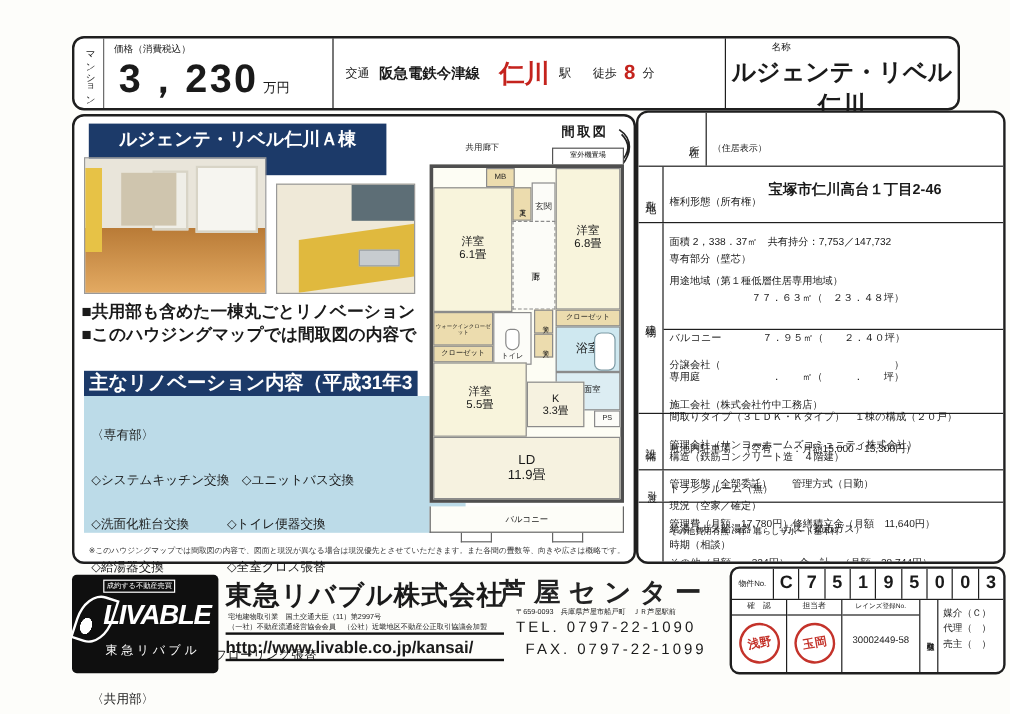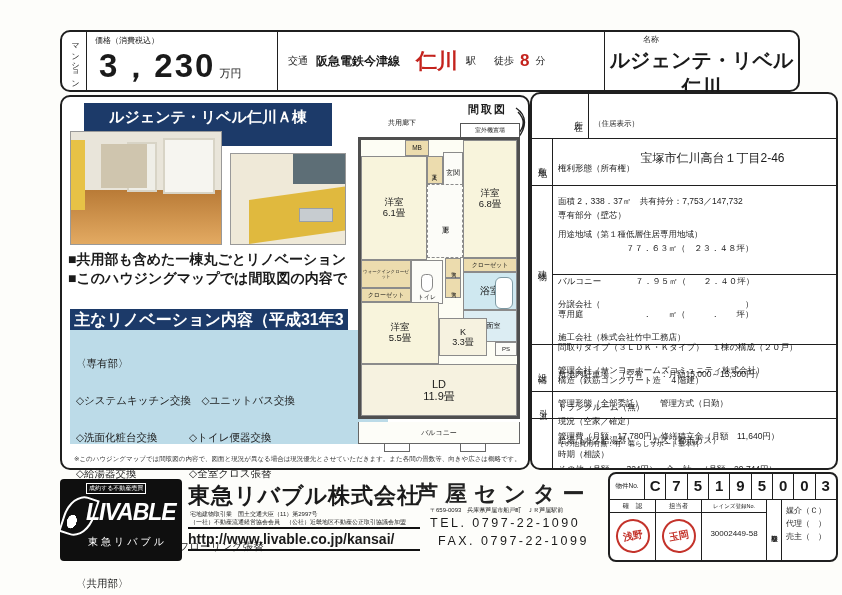--- a/index.html
+++ b/index.html
@@ -53,21 +53,21 @@
     </div>
     <div style="flex:1;border-left:1.5px solid #1f1f1f;position:relative;text-align:center;">
       <div style="position:absolute;left:38px;top:2px;font-size:8px;">名称</div>
       <div style="margin-top:15px;font-size:20px;font-weight:bold;">ルジェンテ・リベル仁川</div>
       <div style="font-size:8px;margin-top:2px;">（Ａ号棟・３階・３０６号室）</div>
     </div>
   </div>
 
   <div class="box" style="left:60px;top:95px;width:470px;height:375px;">
 
-    <div class="navy a" style="left:22px;top:6px;width:248px;height:43px;font-size:15px;line-height:27px;">
+    <div class="navy a" style="left:12px;top:6px;width:248px;height:43px;font-size:15px;line-height:27px;">
       <span>ルジェンテ・リベル仁川Ａ棟</span>
     </div>
 
     <div class="a" style="left:8px;top:34px;width:152px;height:114px;background:linear-gradient(#e9e5da 0 52%,#b97b37 52%,#e3aa62 100%);border:1px solid #999;overflow:hidden;">
       <div class="a" style="right:6px;top:6px;width:52px;height:56px;background:#f6f5f0;border:2px solid #d8d4c6;"></div>
       <div class="a" style="right:64px;top:10px;width:30px;height:50px;background:#efeee7;border:2px solid #d8d4c6;"></div>
       <div class="a" style="left:0;top:8px;width:14px;height:70px;background:#e7c246;"></div>
       <div class="a" style="left:30px;top:12px;width:46px;height:44px;background:#cfc5ae;"></div>
     </div>
     <div class="a" style="left:168px;top:56px;width:116px;height:92px;background:#efe9d8;border:1px solid #999;overflow:hidden;">
@@ -193,21 +193,21 @@
       <div class="a" style="left:106px;top:342px;width:26px;height:8px;border:1.5px solid #666;border-top:none;"></div>
     </div>
   </div>
 
   <div class="box" style="left:530px;top:92px;width:308px;height:378px;overflow:hidden;display:flex;flex-direction:column;">
 
     <div class="drow" style="height:44px;padding-left:36px;">
       <div class="dlabel vt">所在</div>
       <div class="dbody">
         <div style="font-size:7.5px;">（住居表示）</div>
-        <div style="font-size:12px;font-weight:normal;text-align:center;margin-top:2px;">宝塚市仁川高台１丁目2-46</div>
+        <div style="font-size:12px;font-weight:bold;text-align:center;margin-top:2px;">宝塚市仁川高台１丁目2-46</div>
       </div>
     </div>
 
     <div class="drow" style="height:46px;">
       <div class="dlabel vt">敷地</div>
       <div class="dbody">
         <div>権利形態（所有権）</div>
         <div>面積 2，338．37㎡　共有持分：7,753／147,732</div>
         <div>用途地域（第１種低層住居専用地域）</div>
       </div>

